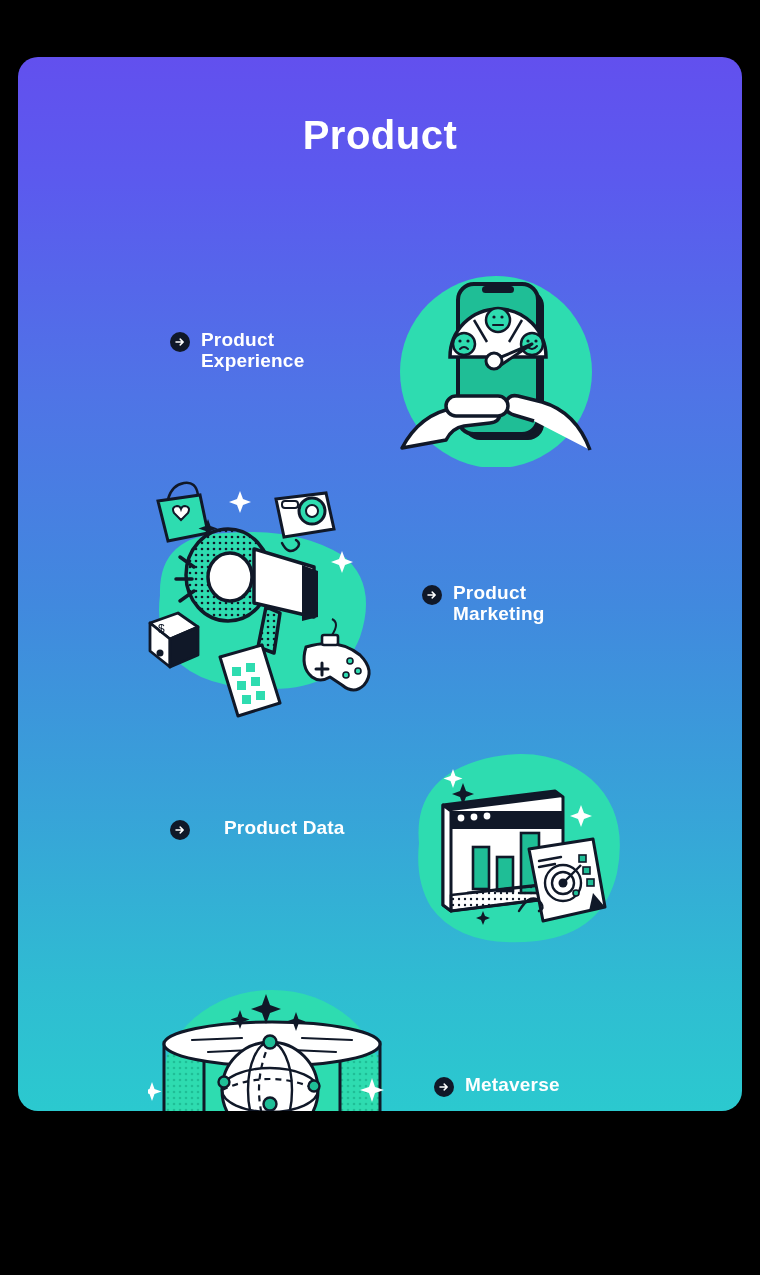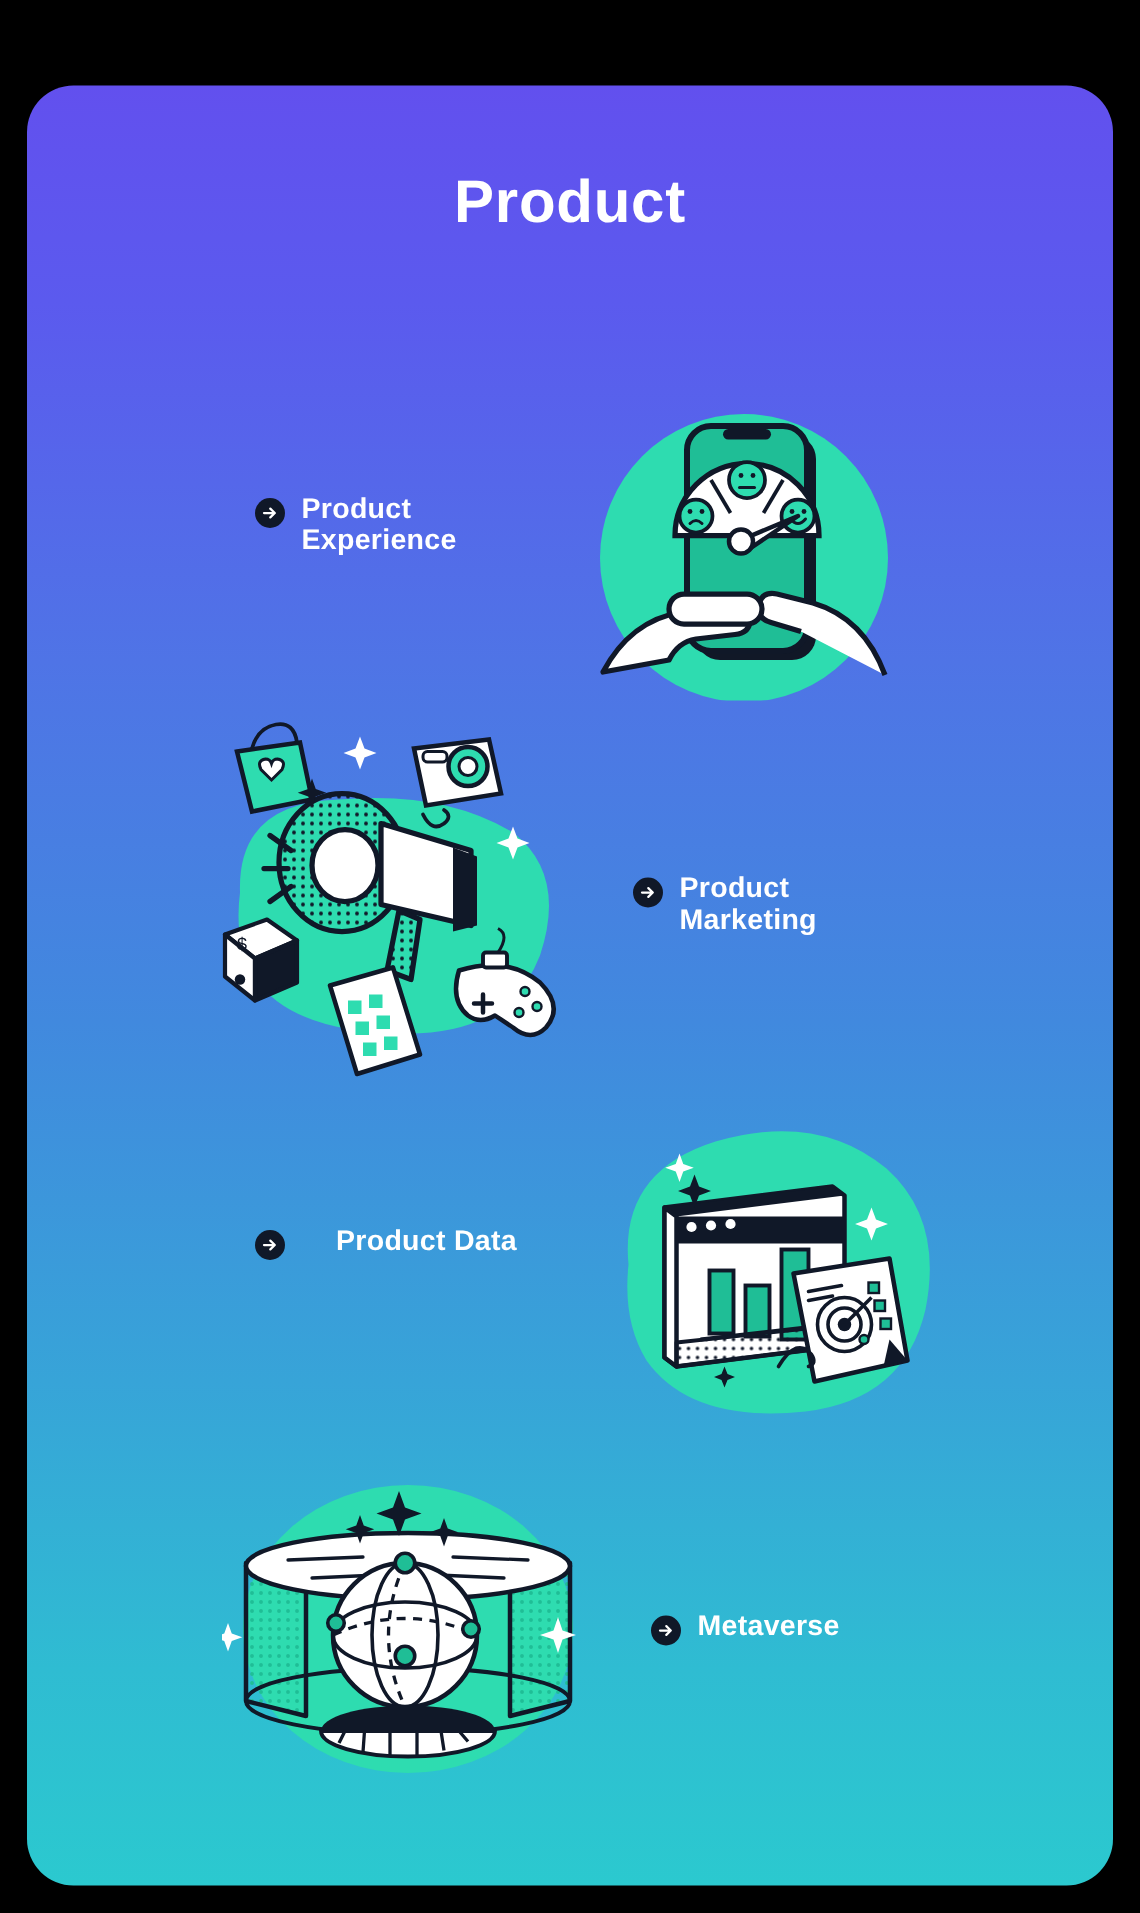--- a/index.html
+++ b/index.html
@@ -10,22 +10,22 @@
     overflow: hidden;
   }
   .stage {
     position: relative;
     width: 760px; height: 1275px;
     background: #000000;
   }
   .card {
     position: absolute;
     left: 18px; top: 57px;
-    width: 724px; height: 1200px;
-    border-radius: 31px;
+    width: 724px; height: 1054px;
+    border-radius: 20px;
     background: linear-gradient(180deg,
         #6250EE 0%,
         #5B5AEE 12%,
         #4F74E6 32%,
         #4189DE 52%,
         #37A4D8 72%,
         #2FBCD2 88%,
         #2BC9CF 100%);
     overflow: hidden;
     text-decoration: underline;

